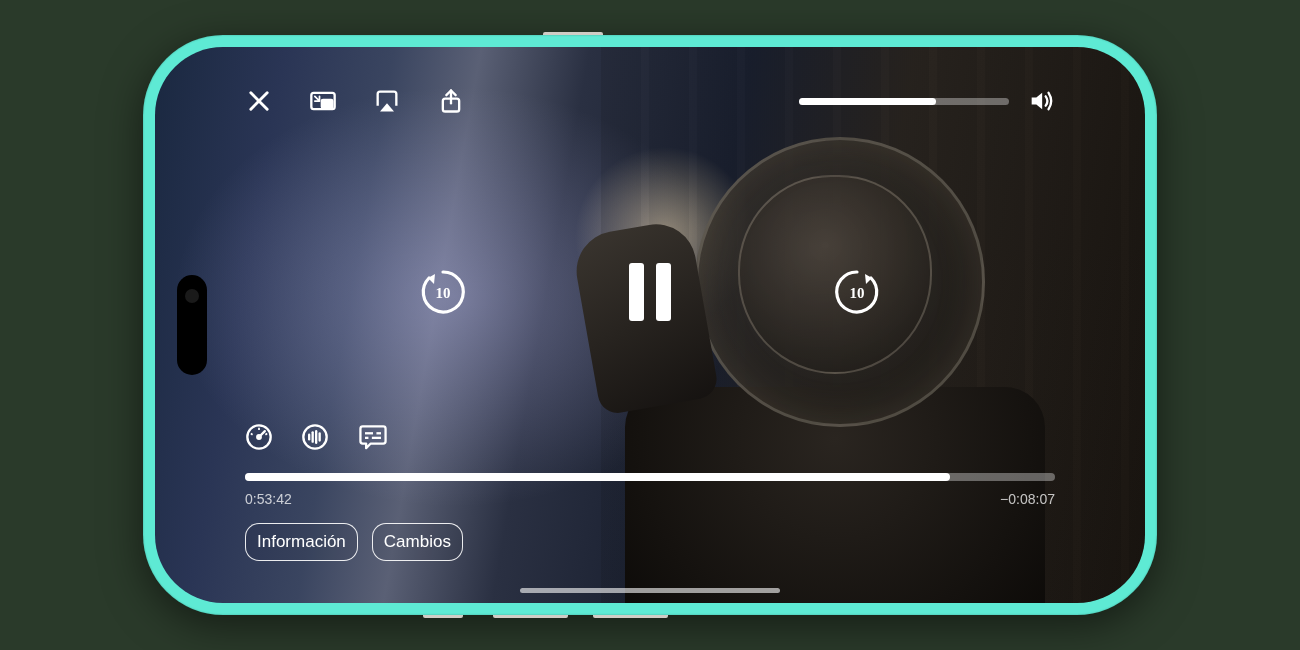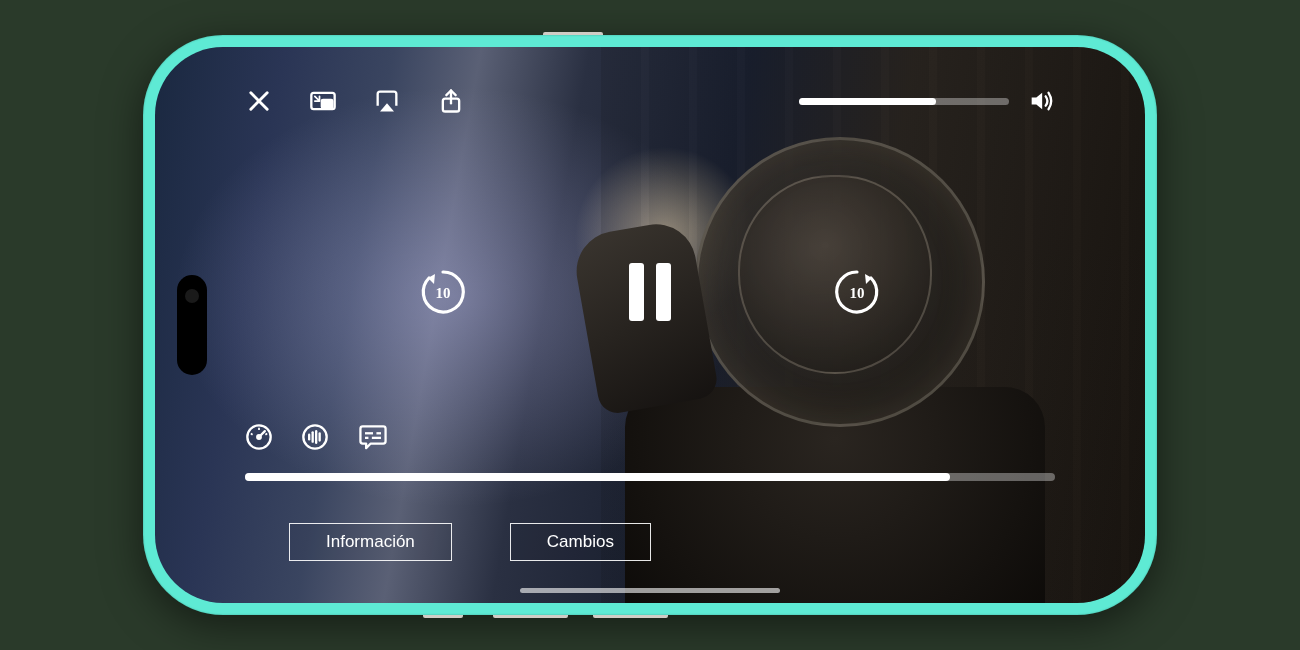--- a/index.html
+++ b/index.html
@@ -263,28 +263,27 @@
     color: rgba(255,255,255,0.75);
   }
   .pill-row {
     position: absolute;
     left: 90px;
     bottom: 42px;
     display: flex;
     gap: 14px;
   }
   .pill {
-    padding: 8px 36px;
+    padding: 8px 11px;
     border: 1.5px solid rgba(255,255,255,0.9);
-    border-radius: 0;
+    border-radius: 14px;
     font-size: 17px;
     font-weight: 400;
     cursor: pointer;
     background: rgba(0,0,0,0.05);
-    margin-left: 44px;
   }
 </style>
 </head>
 <body>
 
 <div class="phone-frame">
   <div class="phone-buttons-top"></div>
   <div class="phone-buttons-bottom1"></div>
   <div class="phone-buttons-bottom2"></div>
   <div class="phone-buttons-bottom3"></div>
@@ -393,20 +392,24 @@
               </svg>
           </div>
         </div>
       </div>
 
       <div class="progress-row">
         <div class="progress-track">
           <div class="progress-fill" style="width:87%"></div>
         </div>
       </div>
+      <div class="time-row">
+        <span>0:53:42</span>
+        <span>−0:08:07</span>
+      </div>
 
       <div class="pill-row">
         <div class="pill">Información</div>
         <div class="pill">Cambios</div>
       </div>
 
     </div>
   </div>
 </div>
 

